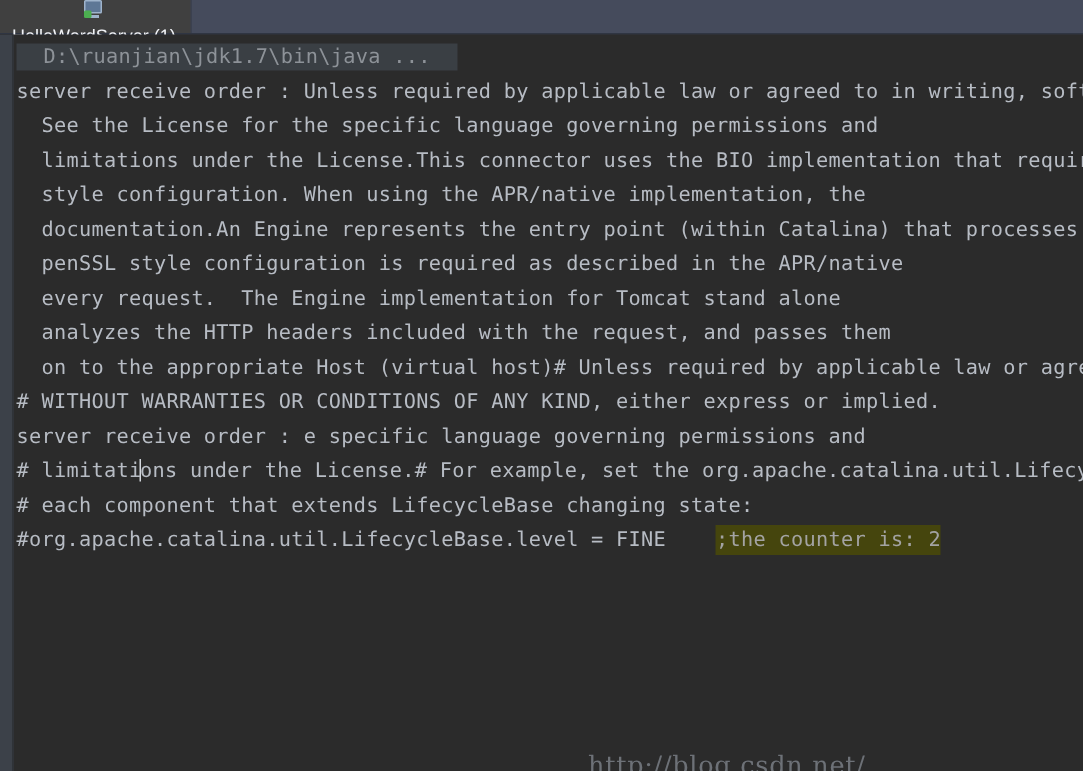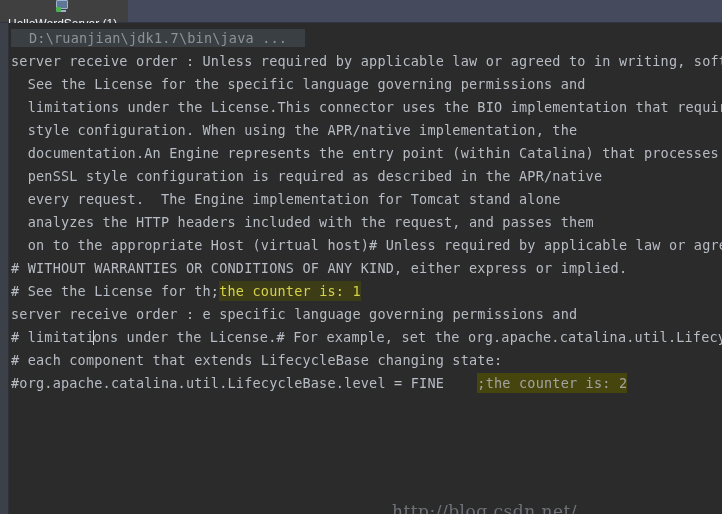--- a/index.html
+++ b/index.html
@@ -171,21 +171,20 @@
     <div class="line"><span>  limitations under the License.This connector uses the BIO implementation that requires</span></div>
     <div class="line"><span>  style configuration. When using the APR/native implementation, the</span></div>
     <div class="line"><span>  documentation.An Engine represents the entry point (within Catalina) that processes</span></div>
     <div class="line"><span>  penSSL style configuration is required as described in the APR/native</span></div>
     <div class="line"><span>  every request.  The Engine implementation for Tomcat stand alone</span></div>
     <div class="line"><span>  analyzes the HTTP headers included with the request, and passes them</span></div>
     <div class="line"><span>  on to the appropriate Host (virtual host)# Unless required by applicable law or agreed</span></div>
 
     <div class="line"><span># WITHOUT WARRANTIES OR CONDITIONS OF ANY KIND, either express or implied.</span></div>
 
-    <div class="line"><span># See the License for th;</span><span class="hl1">the counter is: 1</span></div>
 
     <div class="line"><span>server receive order : e</span><span> specific language governing permissions and</span></div>
 
     <div class="line"><span># limitati</span><span class="caret"></span><span>ons under the License.# For example, set the org.apache.catalina.util.Lifecycl</span></div>
 
     <div class="line"><span># each component that extends LifecycleBase changing state:</span></div>
 
     <div class="line"><span>#org.apache.catalina.util.LifecycleBase.level = FINE    </span><span class="hl2">;the counter is: 2</span></div>
 
   </div>

